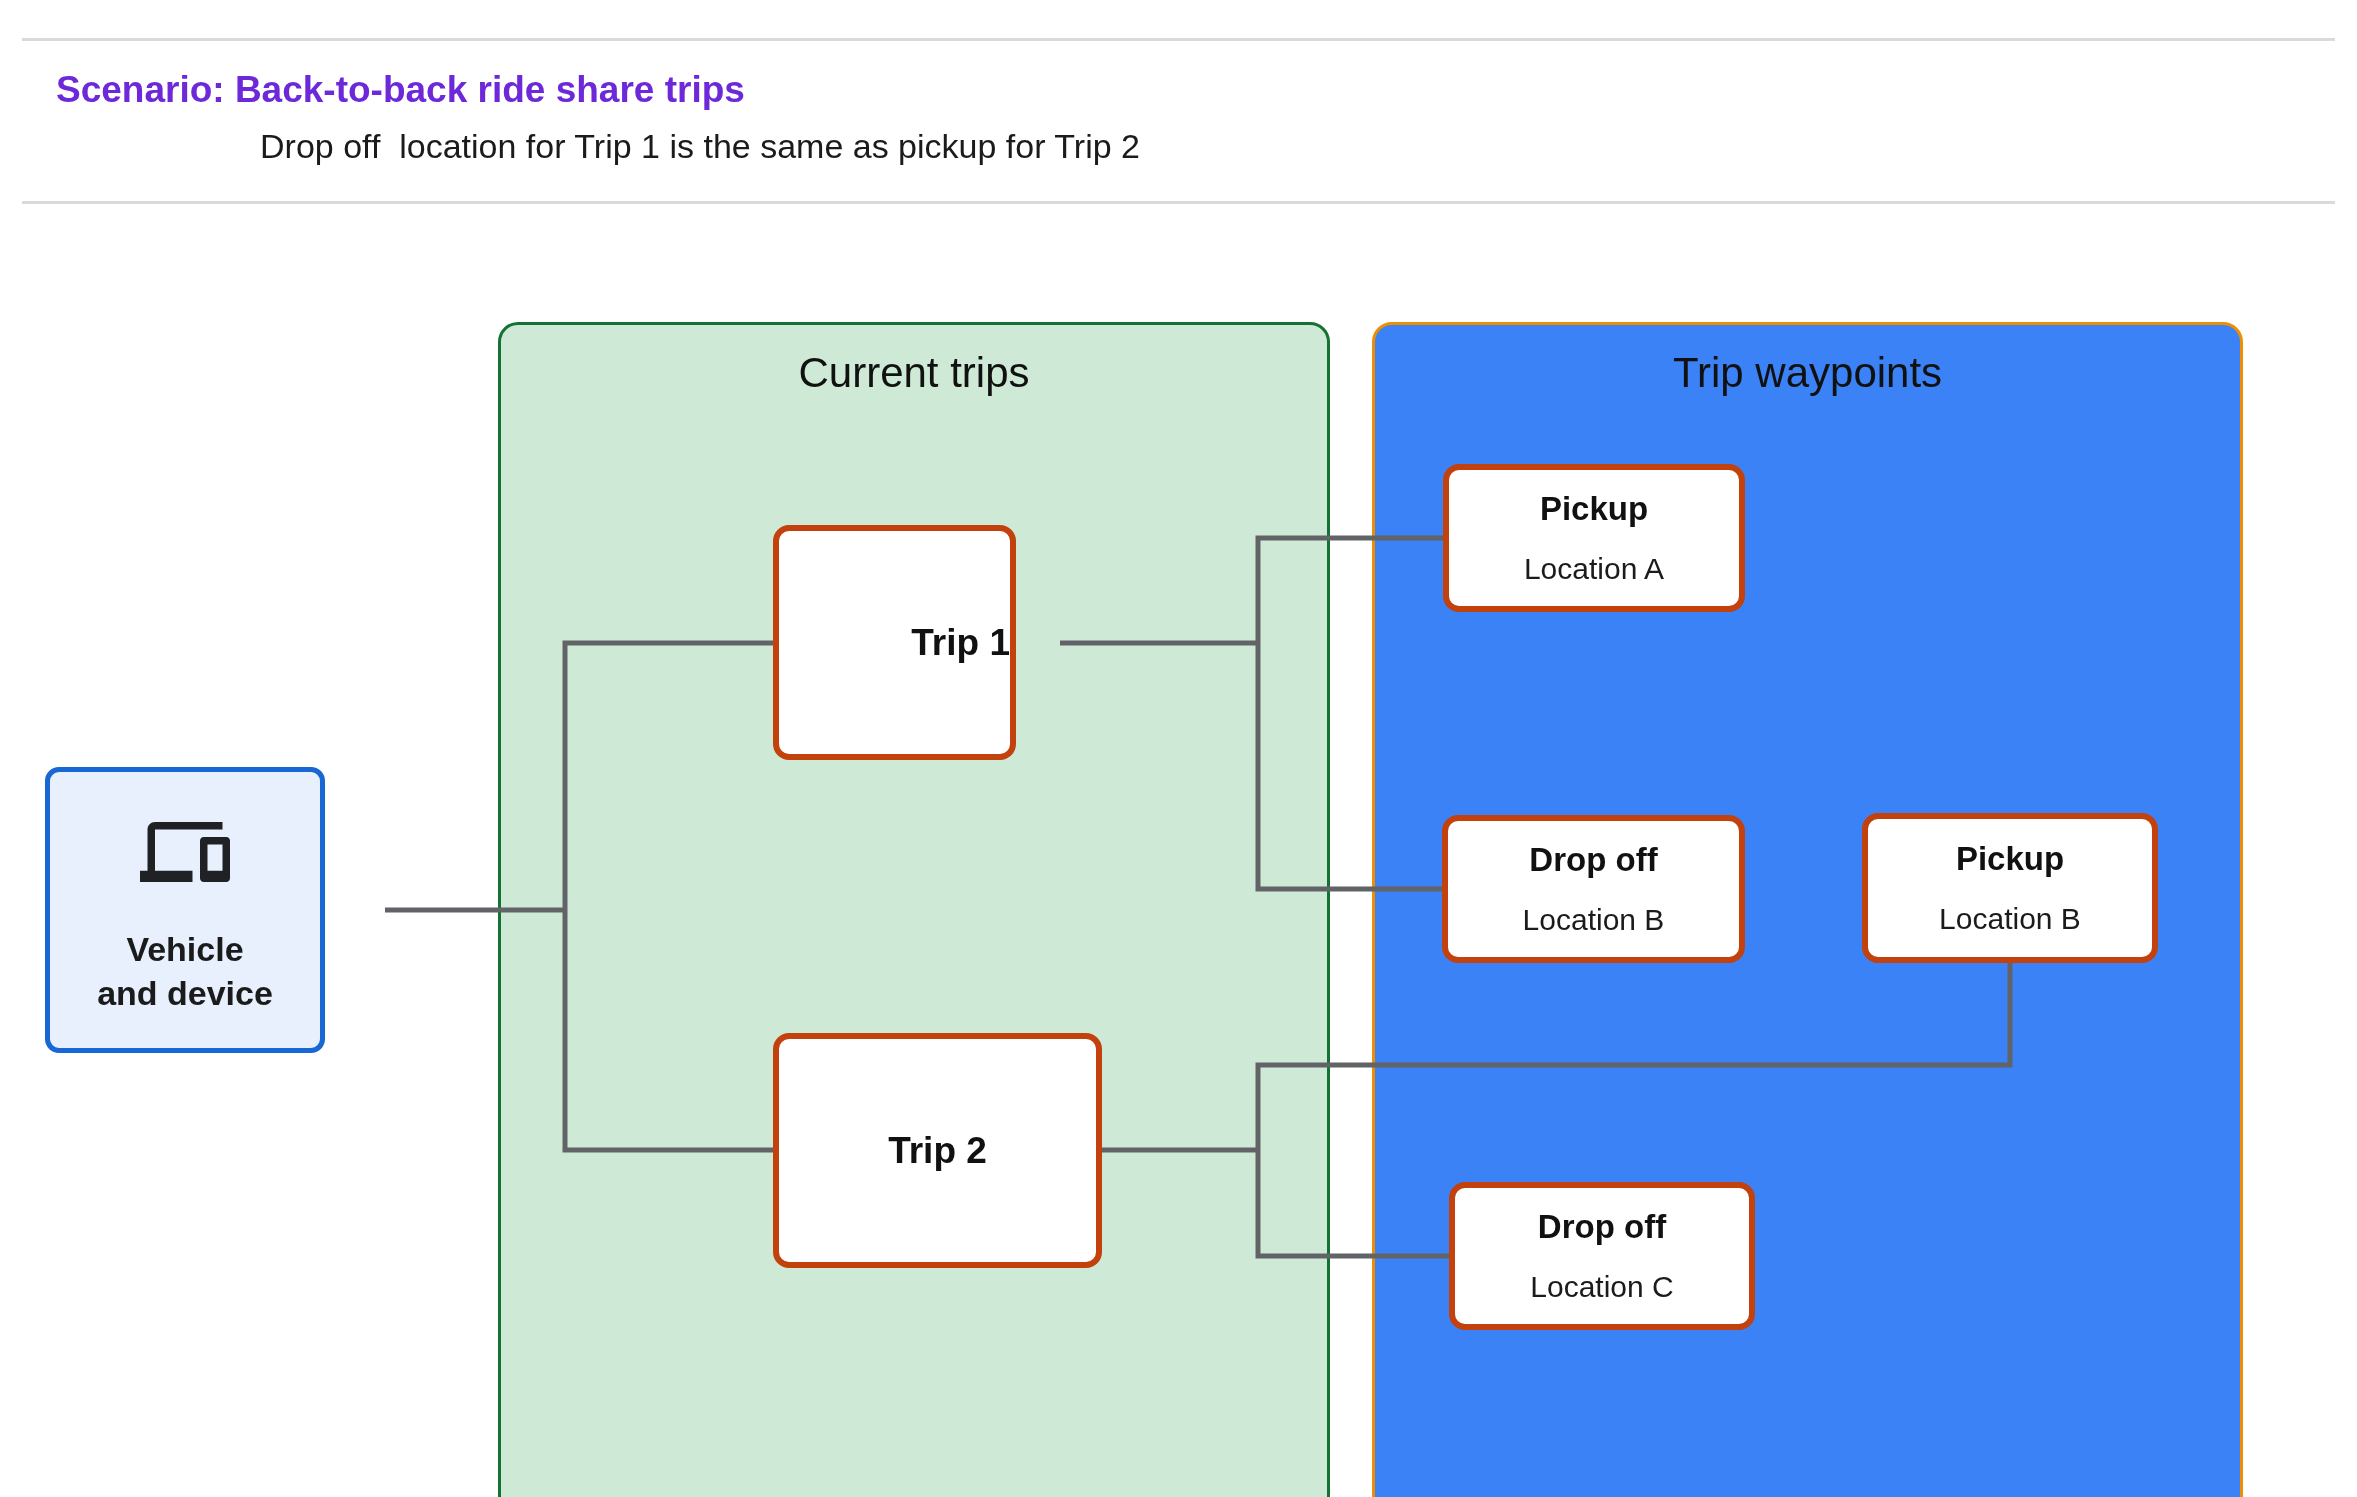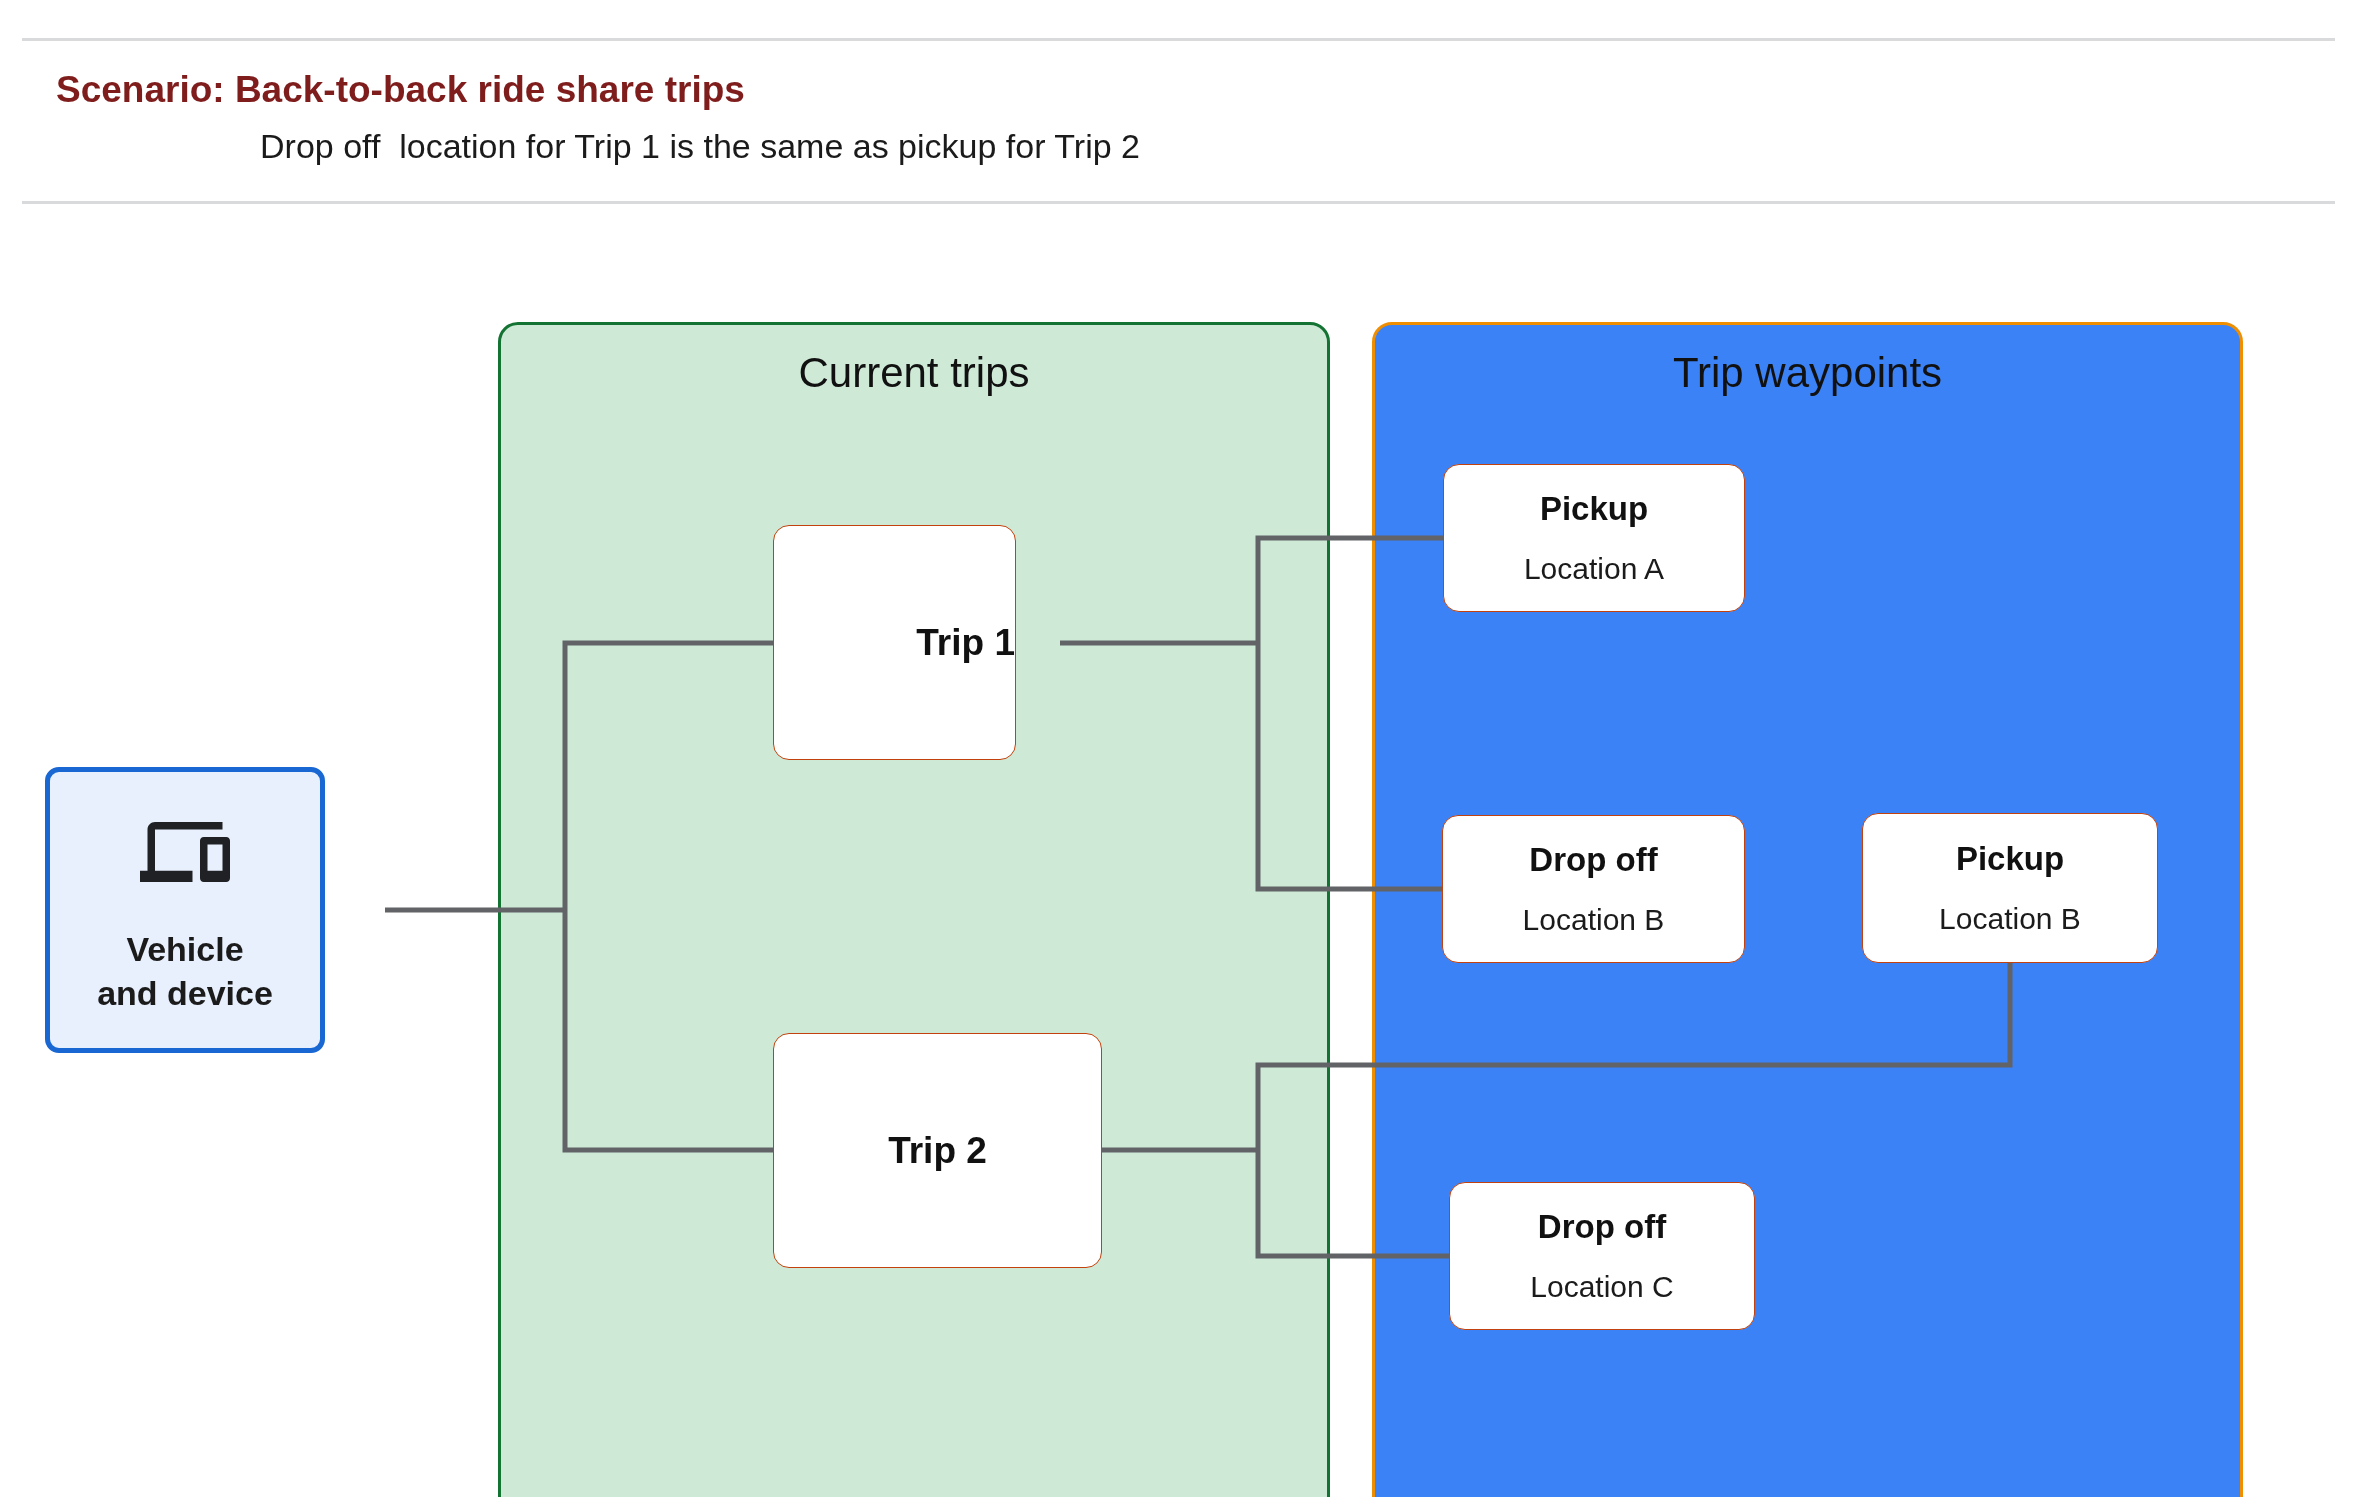--- a/index.html
+++ b/index.html
@@ -5,21 +5,21 @@
   html,body{margin:0;padding:0;background:#ffffff;}
   body{
     width:2357px;height:1497px;position:relative;overflow:hidden;
     font-family:"Liberation Sans", sans-serif;color:#202124;
   }
   .rule{position:absolute;left:22px;right:22px;height:3px;background:#D9DADC;}
   .rule-top{top:38px;}
   .rule-bottom{top:201px;}
   .page-title{
     position:absolute;left:56px;top:68px;
-    font-size:37px;font-weight:700;line-height:1.2;color:#7f1d1d;
+    font-size:37px;font-weight:700;line-height:1.2;color:#6d28d9;
   }
   .page-subtitle{
     position:absolute;left:260px;top:126px;
     font-size:34px;font-weight:400;line-height:1.2;color:#1b1b1b;
     white-space:pre-wrap;
   }
   .panel{
     position:absolute;top:322px;height:1361px;border-radius:20px;
     box-sizing:border-box;z-index:0;
   }
@@ -31,21 +31,21 @@
     left:1372px;width:871px;
     background:#3b82f6;border:3px solid #EF8E00;
   }
   .panel-title{
     margin-top:24px;text-align:center;
     font-size:42px;font-weight:400;color:#111111;
   }
   svg.connectors{position:absolute;left:0;top:0;z-index:1;}
   .node,.card{
     position:absolute;box-sizing:border-box;background:#ffffff;
-    border:1px solid #c2410c;border-radius:16px;z-index:2;
+    border:6px solid #c2410c;border-radius:16px;z-index:2;
     display:flex;flex-direction:column;align-items:center;justify-content:center;
   }
   .node-device{
     left:45px;top:767px;width:280px;height:286px;
     background:#E8F0FE;border:5px solid #1967D2;border-radius:14px;
     justify-content:flex-start;
   }
   .device-icon{margin-top:50px;}
   .device-label{
     margin-top:46px;text-align:center;

